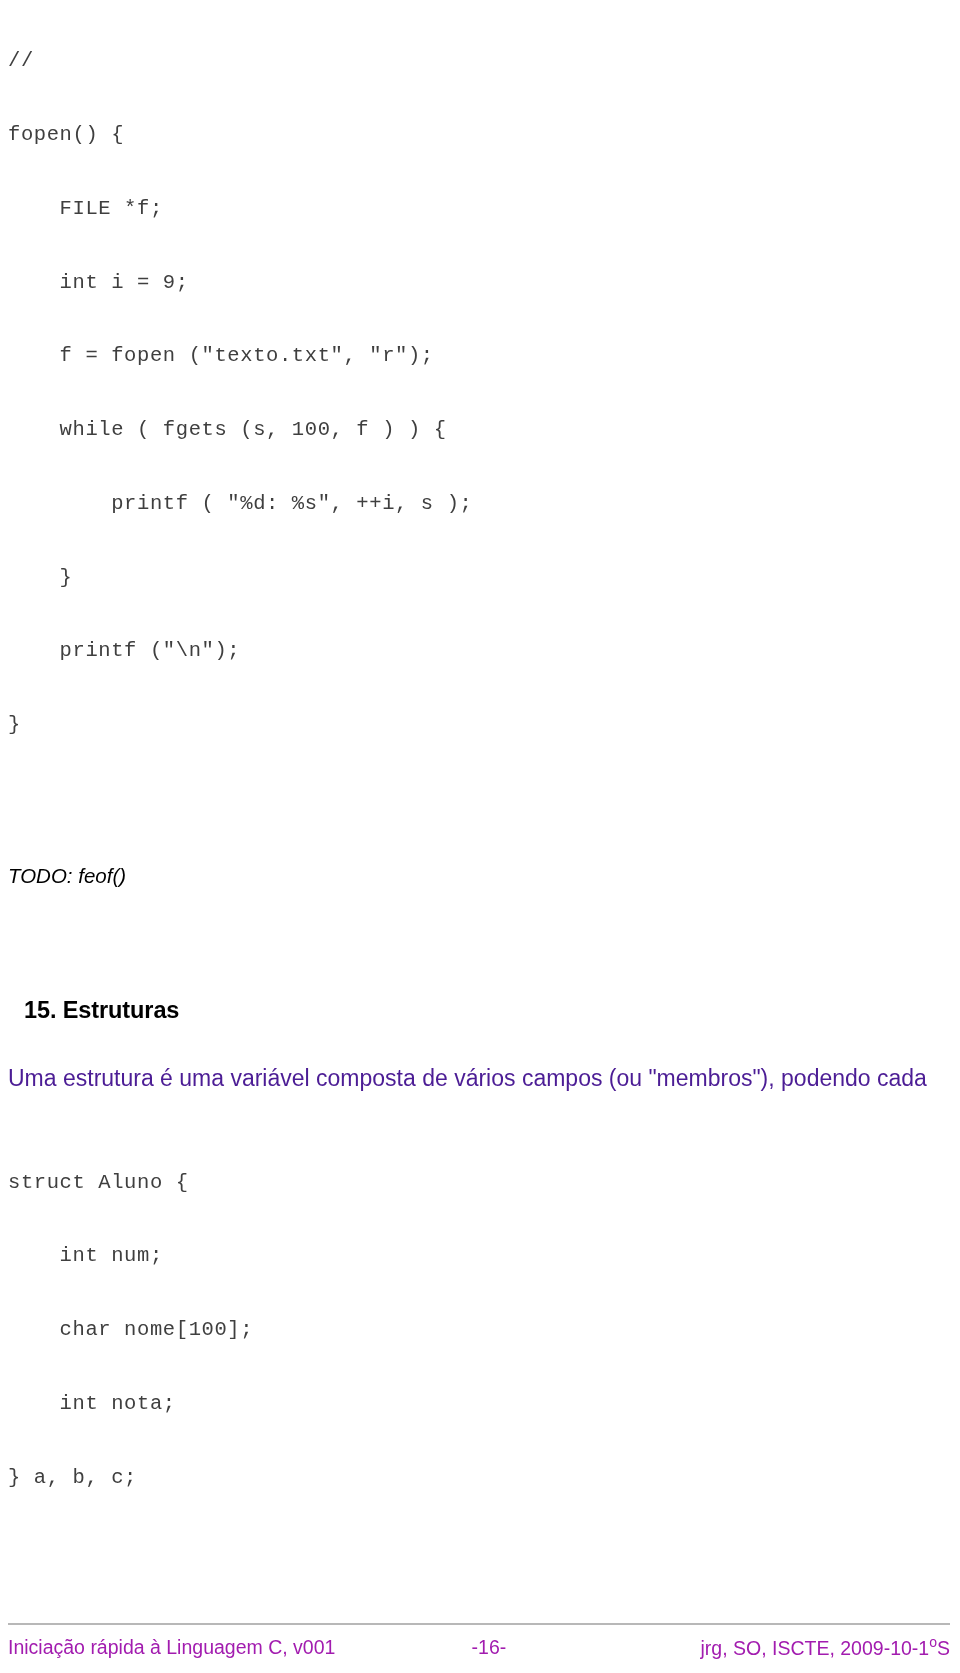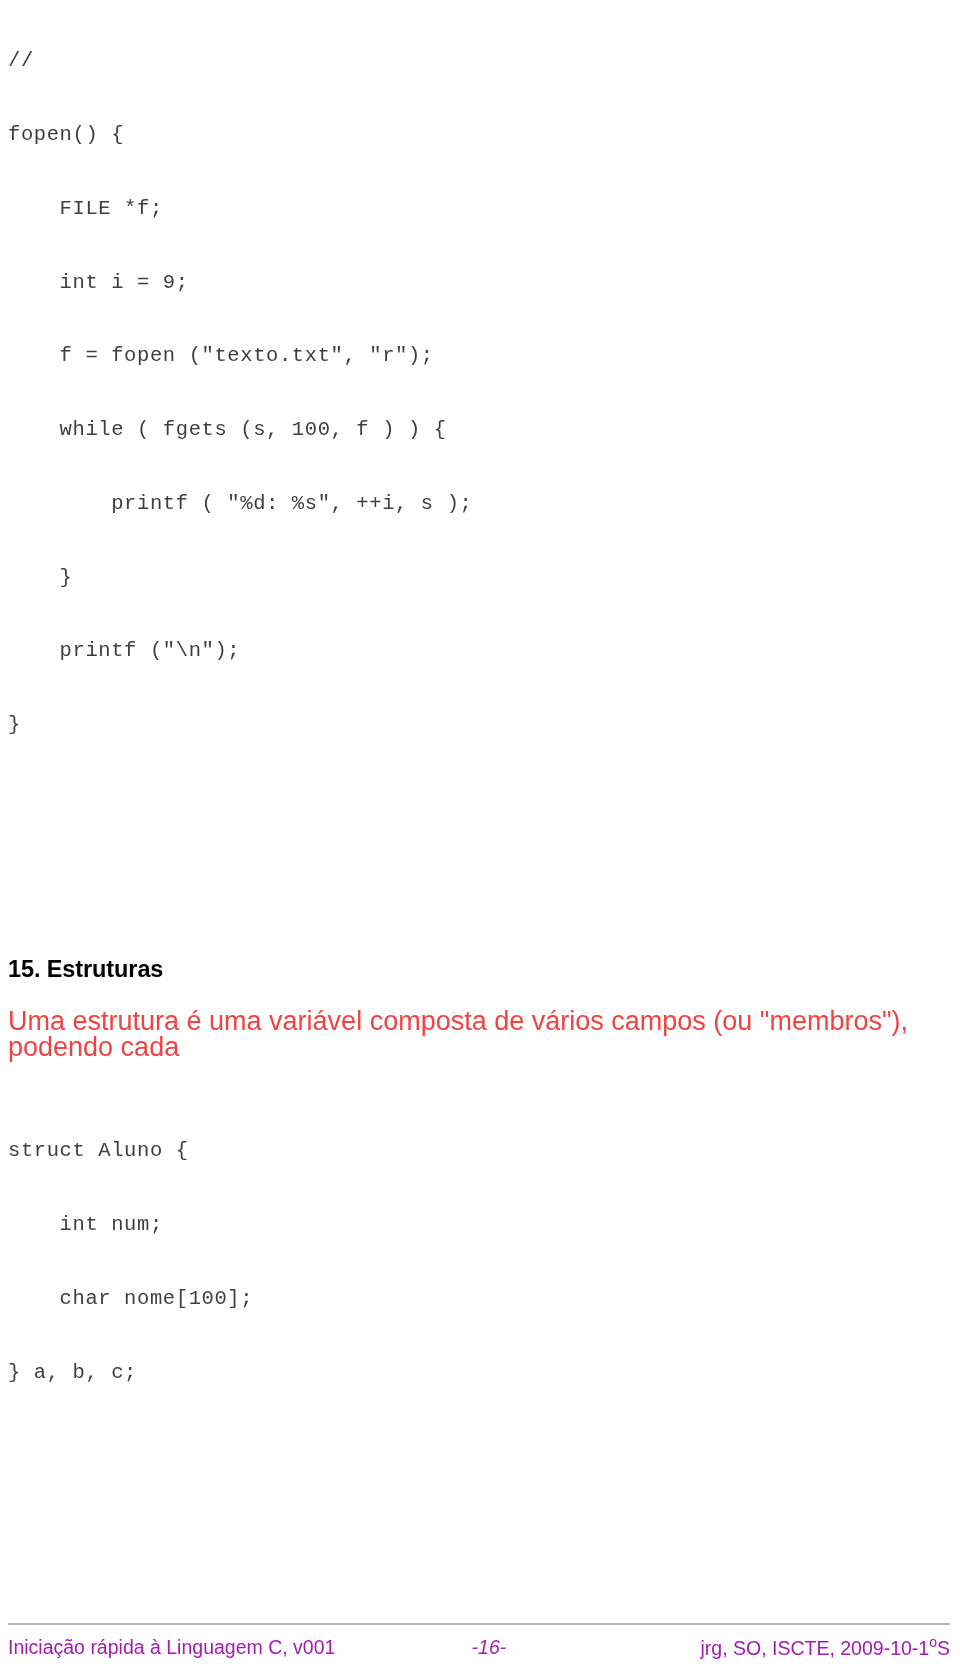--- a/index.html
+++ b/index.html
@@ -27,36 +27,36 @@
     font-family: "Liberation Mono", "DejaVu Sans Mono", monospace;
     font-size: 20.5px;
     line-height: 24.6px;
     color: #3f3f3f;
     white-space: pre;
     letter-spacing: 0.6px;
   }
   .code .ln { display: block; }
   
   .para {
-    font-size: 27px;
+    font-size: 23px;
     line-height: 25.5px;
-    color: #ef4444;
+    color: #4c1d95;
     max-width: 945px;
   }
   .para .ln { display: block; }
   .todo {
     font-style: italic;
     font-size: 20.5px;
     line-height: 25px;
   }
   
   h2.section {
     font-size: 23.5px;
     font-weight: bold;
-    margin: 0;
+    margin: 16px;
     line-height: 28px;
     letter-spacing: -0.1px;
   }
   .sp-16 { height: 16px; }
   .sp-26 { height: 26px; }
   .sp-30 { height: 30px; }
   .sp-76 { height: 76px; }
   
   .footer-wrap {
     position: absolute;
@@ -69,21 +69,21 @@
     width: 100%;
     margin-bottom: 9px;
   }
   .footer {
     display: flex;
     justify-content: space-between;
     align-items: baseline;
     font-size: 19.5px;
     color: #a21caf;
   }
-  .footer-center { margin-left: -58px; font-style: italic; }
+  .footer-center { margin-left: -58px; }
   .footer-right { text-align: center; }
   sup.ord { font-size: 0.72em; vertical-align: super; }
 </style>
 </head>
 <body>
 
 <div class="page">
 
   <div class="code">
     <span class="ln">//</span>
@@ -93,38 +93,40 @@
     <span class="ln">    f = fopen ("texto.txt", "r");</span>
     <span class="ln">    while ( fgets (s, 100, f ) ) {</span>
     <span class="ln">        printf ( "%d: %s", ++i, s );</span>
     <span class="ln">    }</span>
     <span class="ln">    printf ("\n");</span>
     <span class="ln">}</span>
   </div>
 
   <div class="sp-76"></div>
 
+  <div class="todo">TODO: feof()</div>
 
   <div class="sp-76"></div>
   <div class="sp-16"></div>
 
   <h2 class="section">15. Estruturas</h2>
 
   <div class="sp-26"></div>
 
   <div class="para">
     <span class="ln">Uma estrutura é uma variável composta de vários campos (ou "membros"), podendo cada</span>
   </div>
 
   <div class="sp-30"></div>
 
   <div class="code">
     <span class="ln">struct Aluno {</span>
     <span class="ln">    int num;</span>
     <span class="ln">    char nome[100];</span>
+    <span class="ln">    int nota;</span>
     <span class="ln">} a, b, c;</span>
   </div>
 
   <div class="footer-wrap">
     <div class="footer-rule"></div>
     <div class="footer">
       <span class="footer-left">Iniciação rápida à Linguagem C, v001</span>
       <span class="footer-center">-16-</span>
       <span class="footer-right"><span>jrg, SO, ISCTE, 2009-10-1</span><sup class="ord">o</sup><span>S</span></span>
     </div>

